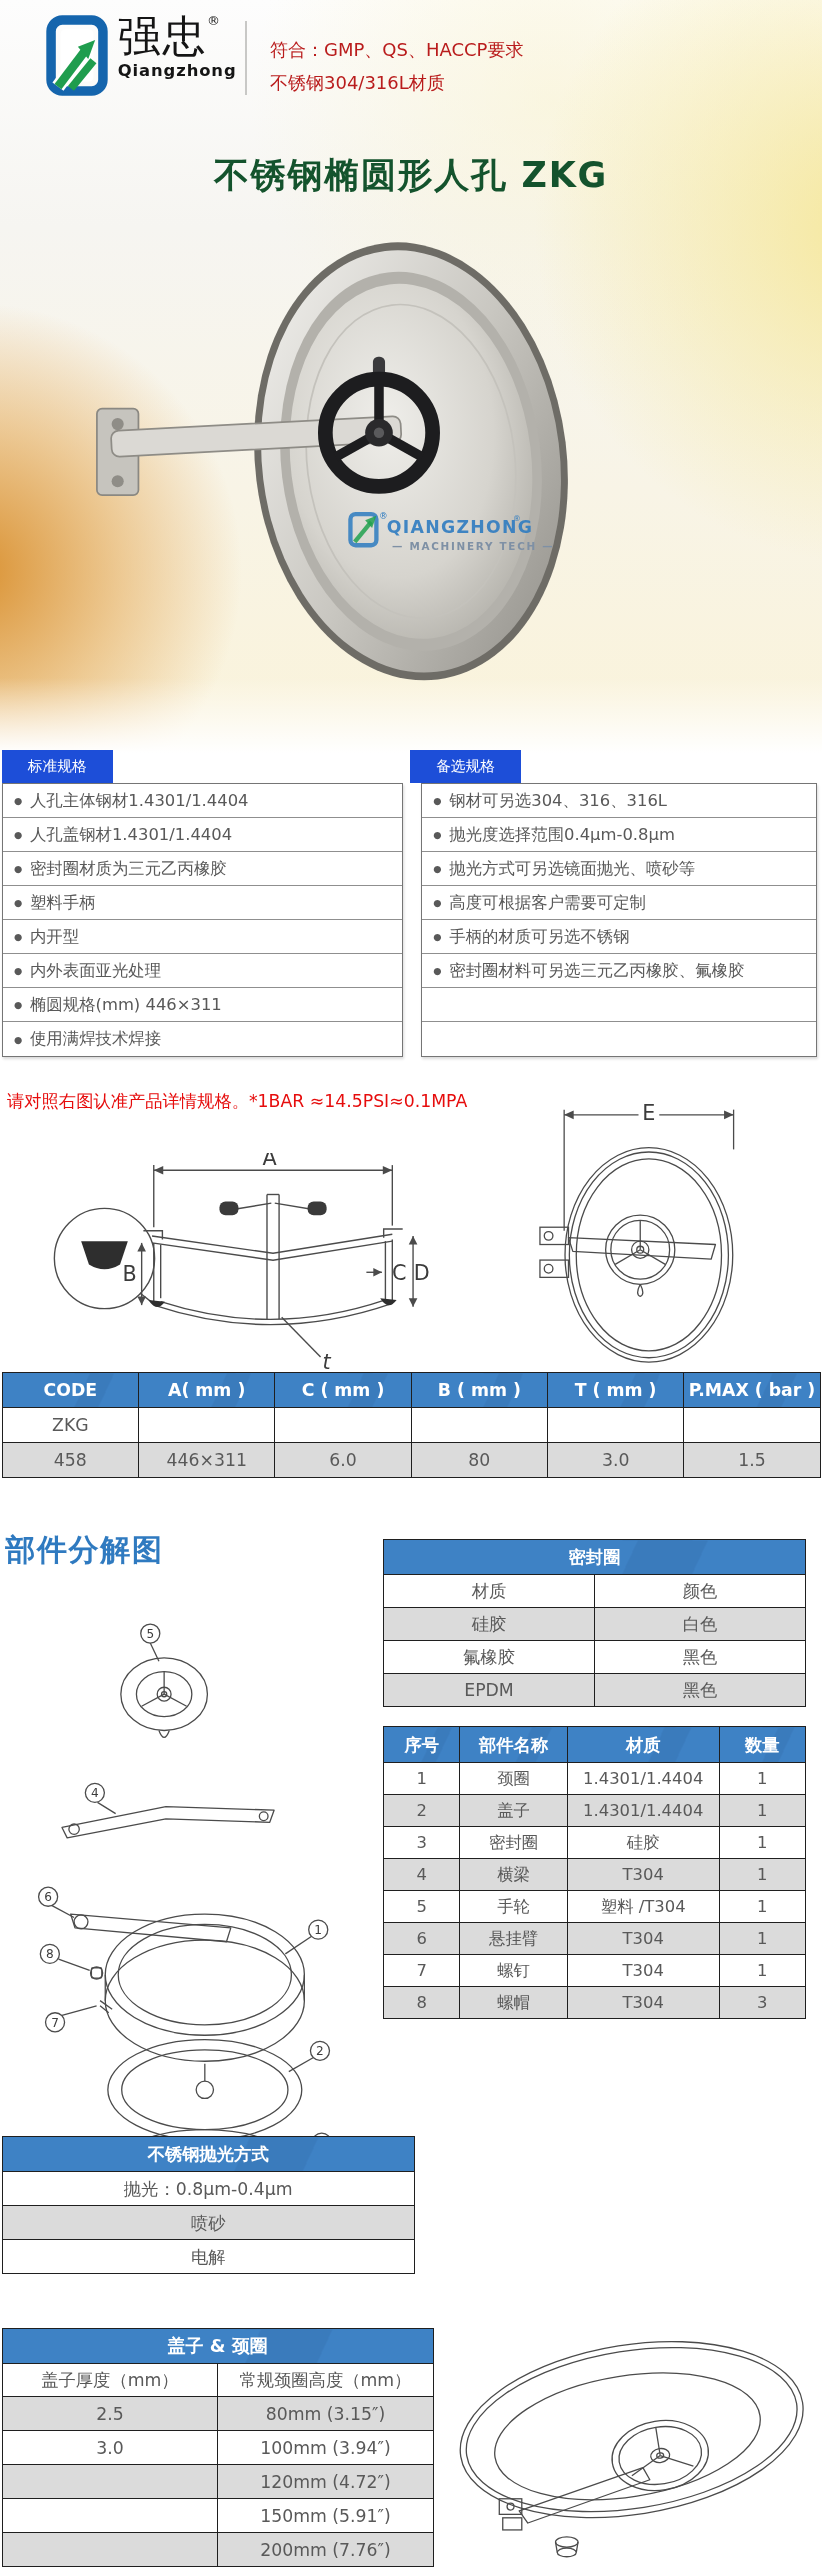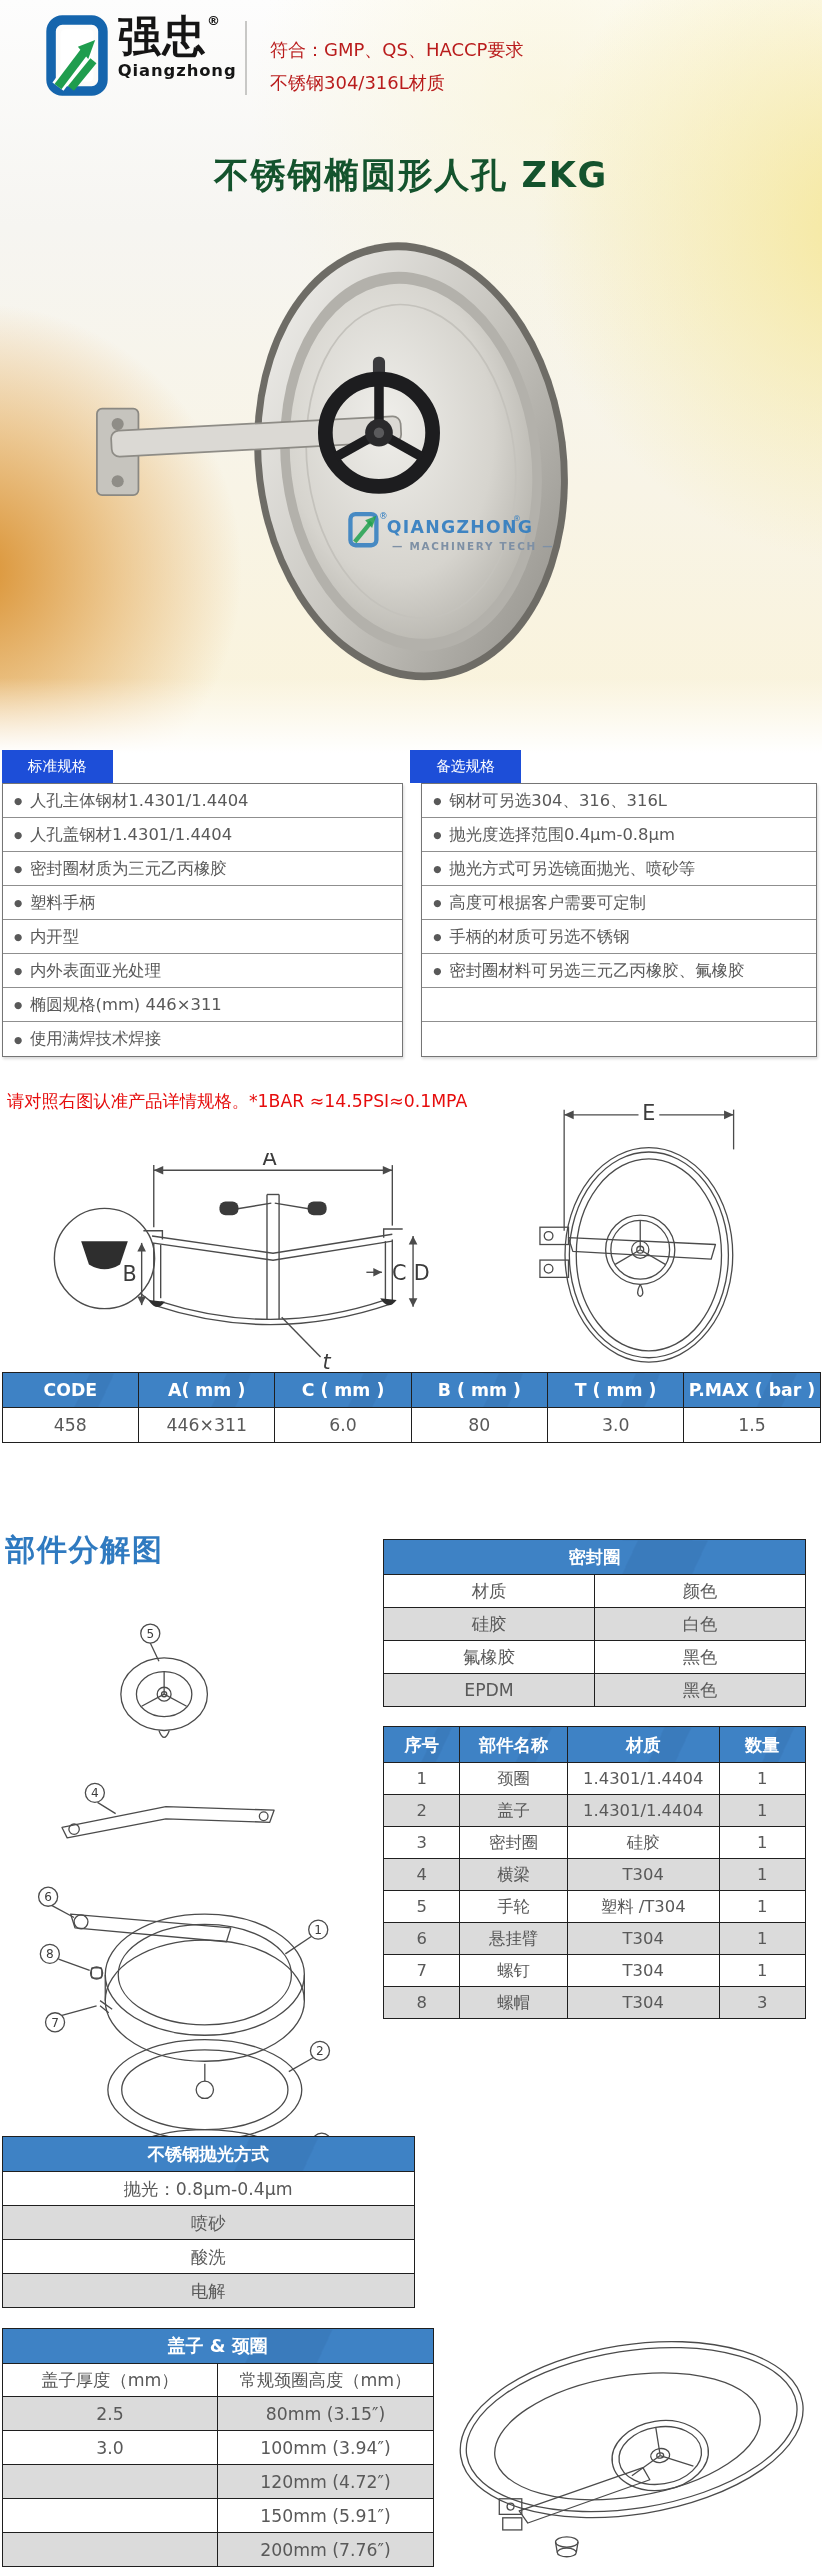--- a/index.html
+++ b/index.html
@@ -10,21 +10,21 @@
   
   .hero{left:0;top:0;width:822px;height:753px;
     background:
       linear-gradient(180deg,rgba(255,255,255,0) 90%,#ffffff 100%),
       radial-gradient(circle 372px at -26px 571px, rgba(216,140,40,.95) 0%, rgba(228,168,85,.55) 40%, rgba(240,205,140,0) 72%),
       radial-gradient(circle 485px at 874px 225px, rgba(246,231,150,.95) 0%, rgba(248,238,185,0) 70%),
       radial-gradient(circle 433px at 554px 104px, rgba(250,242,200,.5) 0%, rgba(250,242,200,0) 70%),
       linear-gradient(180deg,#fdfdfd 0%,#f6f5f1 30%,#f8f4e6 65%,#faf3da 100%);}
   .logo-wrap{left:45px;top:14px;display:flex;align-items:flex-start}
   .logo-text{margin-left:8.7px}
-  .logo-cn{font-size:43px;font-weight:bold;color:#151515;line-height:1.05;letter-spacing:1.7px}
+  .logo-cn{font-size:43px;font-weight:normal;color:#151515;line-height:1.05;letter-spacing:1.7px}
   .logo-reg{font-size:13px;vertical-align:top;color:#151515}
   .logo-en{font-size:16.4px;font-weight:bold;color:#151515;letter-spacing:0.9px;margin-top:1.7px}
   .hdr-divider{left:245px;top:21px;width:1.7px;height:74px;background:#c8c8c6}
   .header-info{left:270px;top:33px;font-size:18px;color:#b91c1c;line-height:33px}
   .page-title{left:0;top:152px;width:822px;text-align:center;font-size:35px;font-weight:bold;color:#14532d;letter-spacing:1.7px}
 
   
   .spec-tab{width:111px;height:33px;background:#1d4ed8;color:#fff;font-size:14.7px;display:flex;align-items:center;justify-content:center}
   .spec-box{background:#fff;border:0.9px solid #757575;box-shadow:0.9px 1.7px 2.6px rgba(0,0,0,.15)}
   .spec-row{display:flex;align-items:center;height:34px;border-bottom:0.9px solid #8f8f8f;padding-left:11.2px;font-size:16.4px;color:#595959;white-space:nowrap;overflow:hidden}
@@ -296,20 +296,28 @@
             <th>CODE</th>
             <th>A( mm )</th>
             <th>C ( mm )</th>
             <th>B ( mm )</th>
             <th>T ( mm )</th>
             <th>P.MAX ( bar )</th>
           </tr>
         </thead>
       <tbody>
           <tr>
+            <td>ZKG</td>
+            <td></td>
+            <td></td>
+            <td></td>
+            <td></td>
+            <td></td>
+          </tr>
+          <tr>
             <td>458</td>
             <td>446×311</td>
             <td>6.0</td>
             <td>80</td>
             <td>3.0</td>
             <td>1.5</td>
           </tr>
         </tbody>
     </table>
   </div>
@@ -486,23 +494,20 @@
           <tr>
             <th>不锈钢抛光方式</th>
           </tr>
         </thead>
       <tbody>
           <tr>
             <td>抛光：0.8μm-0.4μm</td>
           </tr>
           <tr>
             <td>喷砂</td>
-          </tr>
-          <tr>
-            <td>酸洗</td>
           </tr>
           <tr>
             <td>电解</td>
           </tr>
         </tbody>
     </table>
   </div>
 
   <div class="abs cover-table">
     <table class="zebra-odd">

